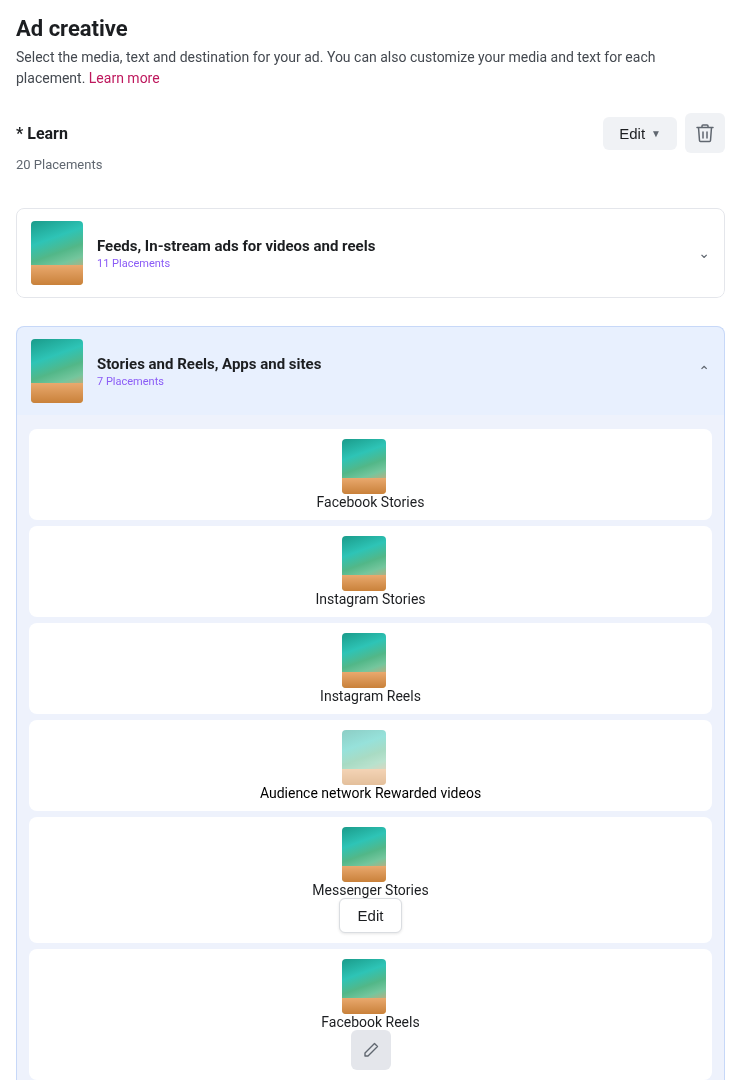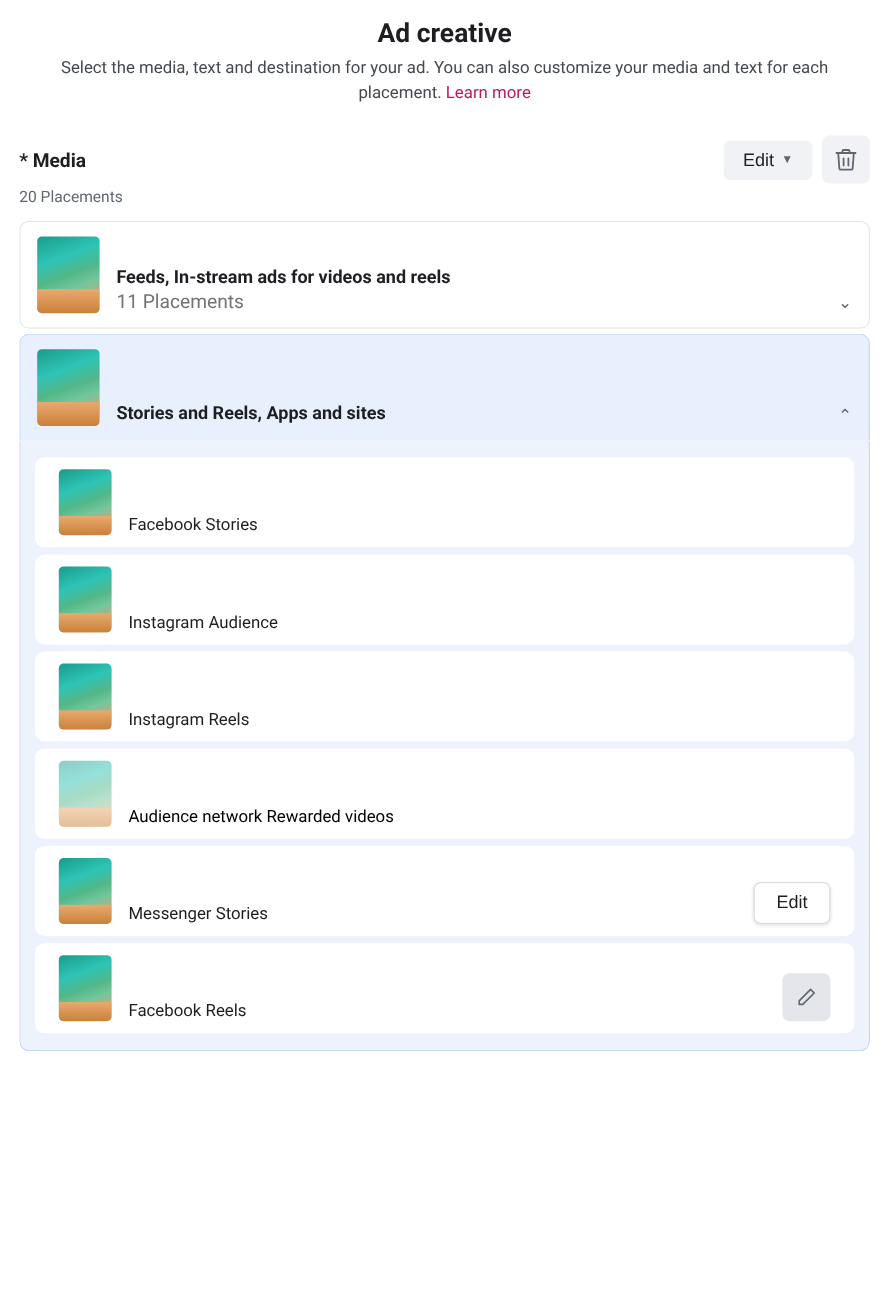--- a/index.html
+++ b/index.html
@@ -12,21 +12,20 @@
       font-family: -apple-system, BlinkMacSystemFont, 'Segoe UI', Roboto, Helvetica, Arial, sans-serif;
       background: #ffffff;
       width: 741px;
       min-height: 1080px;
       padding: 16px;
       color: #1c1e21;
     }
 
     .page-header {
       margin-bottom: 24px;
-      text-align: center;
     }
 
     .page-title {
       font-size: 22px;
       font-weight: 700;
       color: #1c1e21;
       margin-bottom: 6px;
     }
 
     .page-description {
@@ -104,26 +103,27 @@
     }
 
     .placement-group {
       border-radius: 8px;
       margin-bottom: 4px;
       overflow: hidden;
     }
 
     .placement-group-header {
       display: flex;
-      align-items: flex-end;
+      align-items: center;
       padding: 12px 14px;
       background: #ffffff;
       cursor: pointer;
       border: 1px solid #e4e6eb;
       border-radius: 8px;
+      margin-top: 24px;
     }
 
     .placement-group-header.expanded {
       background: #e8f0fe;
       border: 1px solid #c7d8f8;
       border-radius: 8px 8px 0 0;
       border-bottom: none;
     }
 
     .placement-thumbnail {
@@ -177,45 +177,46 @@
     }
 
     .placement-group-name {
       font-size: 15px;
       font-weight: 700;
       color: #1c1e21;
       margin-bottom: 2px;
     }
 
     .placement-group-count {
-      font-size: 16px;
-      color: #737373;
+      font-size: 11px;
+      color: #8b5cf6;
     }
 
     .chevron-right {
       color: #606770;
       font-size: 14px;
       margin-left: auto;
     }
 
     .expanded-content {
       background: #eef2fc;
       border: 1px solid #c7d8f8;
       border-top: none;
       border-radius: 0 0 8px 8px;
       padding: 8px 0;
     }
 
     .placement-item {
       display: flex;
-      align-items: flex-end;
+      align-items: center;
       padding: 10px 20px;
       background: #ffffff;
       margin: 6px 12px;
       border-radius: 8px;
+      flex-direction: column;
     }
 
     .placement-item-name {
       font-size: 14px;
       color: #1c1e21;
       flex: 1;
     }
 
     .placement-item-name.grayed {
       color: #000000;
@@ -261,21 +262,21 @@
 <div class="page-header">
   <h1 class="page-title">Ad creative</h1>
   <p class="page-description">
     <span>Select the media, text and destination for your ad. You can also customize your media and text for each placement.</span>
     <a class="learn-more-link" href="#">Learn more</a>
   </p>
 </div>
 
 <div class="media-section">
   <div class="media-header">
-    <span class="media-label">* Media</span>
+    <span class="media-label">* Learn</span>
     <div class="media-actions">
       <button class="edit-button">
         <span>Edit</span>
         <span class="chevron-icon">▼</span>
       </button>
       <button class="delete-button">
         <svg width="18" height="20" viewBox="0 0 18 20" fill="none" xmlns="http://www.w3.org/2000/svg">
           <path d="M1 4.5h16M6 4.5V3a1 1 0 011-1h4a1 1 0 011 1v1.5M7 9v6M11 9v6M2.5 4.5l1 13a1 1 0 001 .9h9a1 1 0 001-.9l1-13" stroke="#606770" stroke-width="1.5" stroke-linecap="round" stroke-linejoin="round"></path>
         </svg>
       </button>
@@ -292,33 +293,34 @@
       </div>
       <span class="chevron-right">⌄</span>
     </div>
   </div>
 
   <div class="placement-group">
     <div class="placement-group-header expanded">
       <div class="placement-thumbnail"></div>
       <div class="placement-group-info">
         <div class="placement-group-name">Stories and Reels, Apps and sites</div>
+        <div class="placement-group-count">7 Placements</div>
       </div>
       <span class="chevron-right">⌃</span>
     </div>
     <div class="expanded-content">
 
       <div class="placement-item">
         <div class="placement-thumbnail-sm"></div>
         <span class="placement-item-name">Facebook Stories</span>
       </div>
 
       <div class="placement-item">
         <div class="placement-thumbnail-sm"></div>
-        <span class="placement-item-name">Instagram Audience</span>
+        <span class="placement-item-name">Instagram Stories</span>
       </div>
 
       <div class="placement-item">
         <div class="placement-thumbnail-sm"></div>
         <span class="placement-item-name">Instagram Reels</span>
       </div>
 
 
       <div class="placement-item">
         <div class="placement-thumbnail-sm faded"></div>

